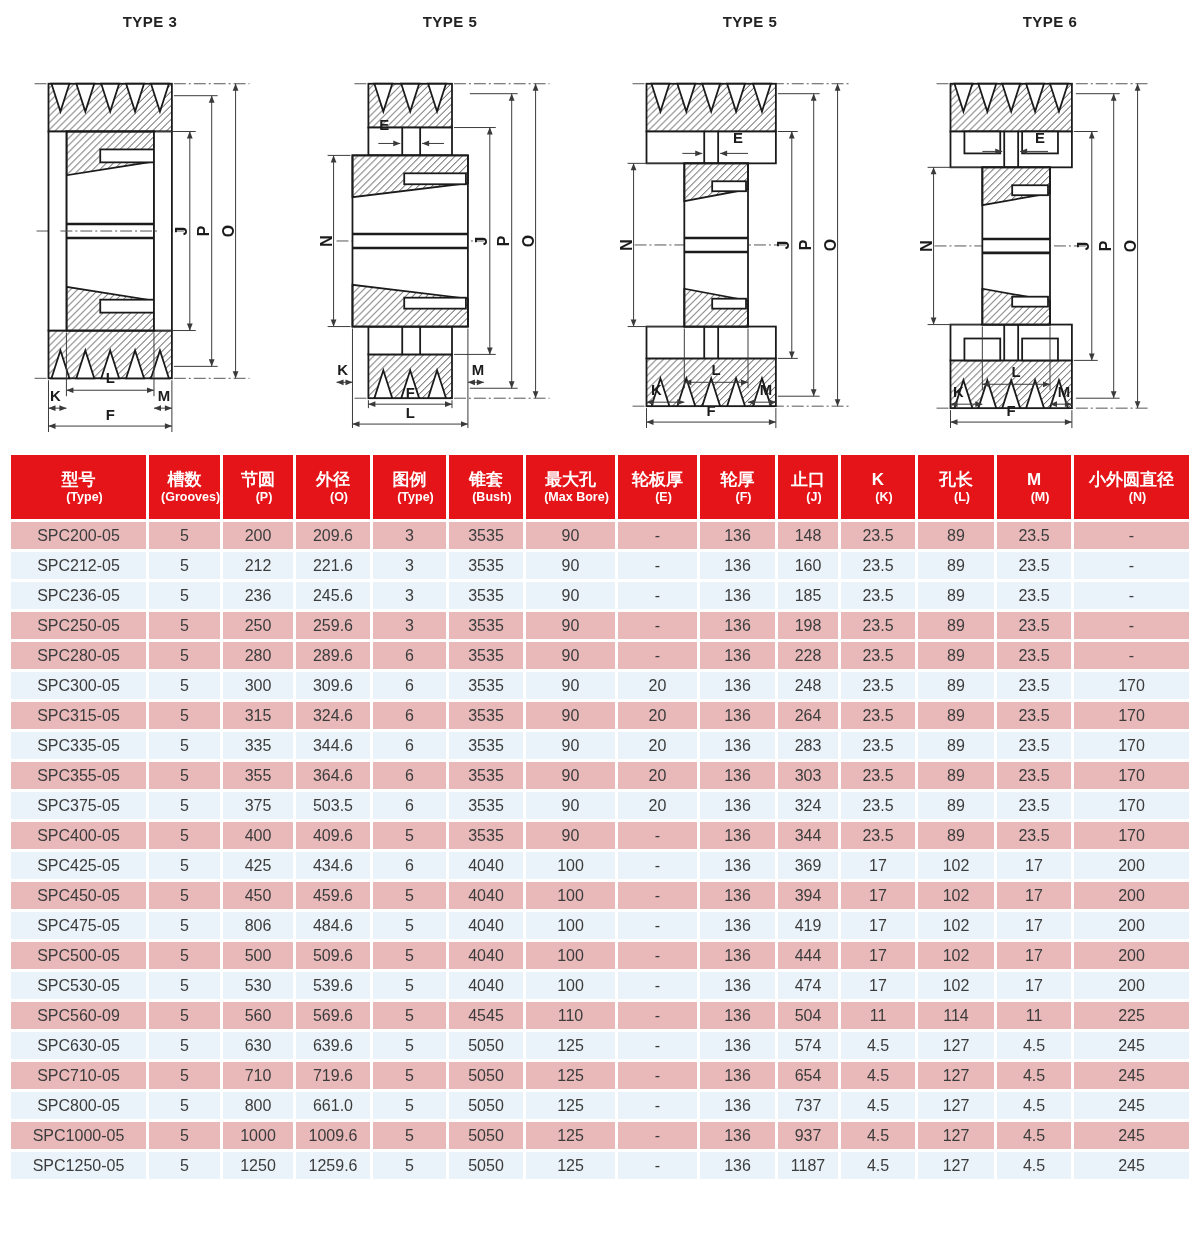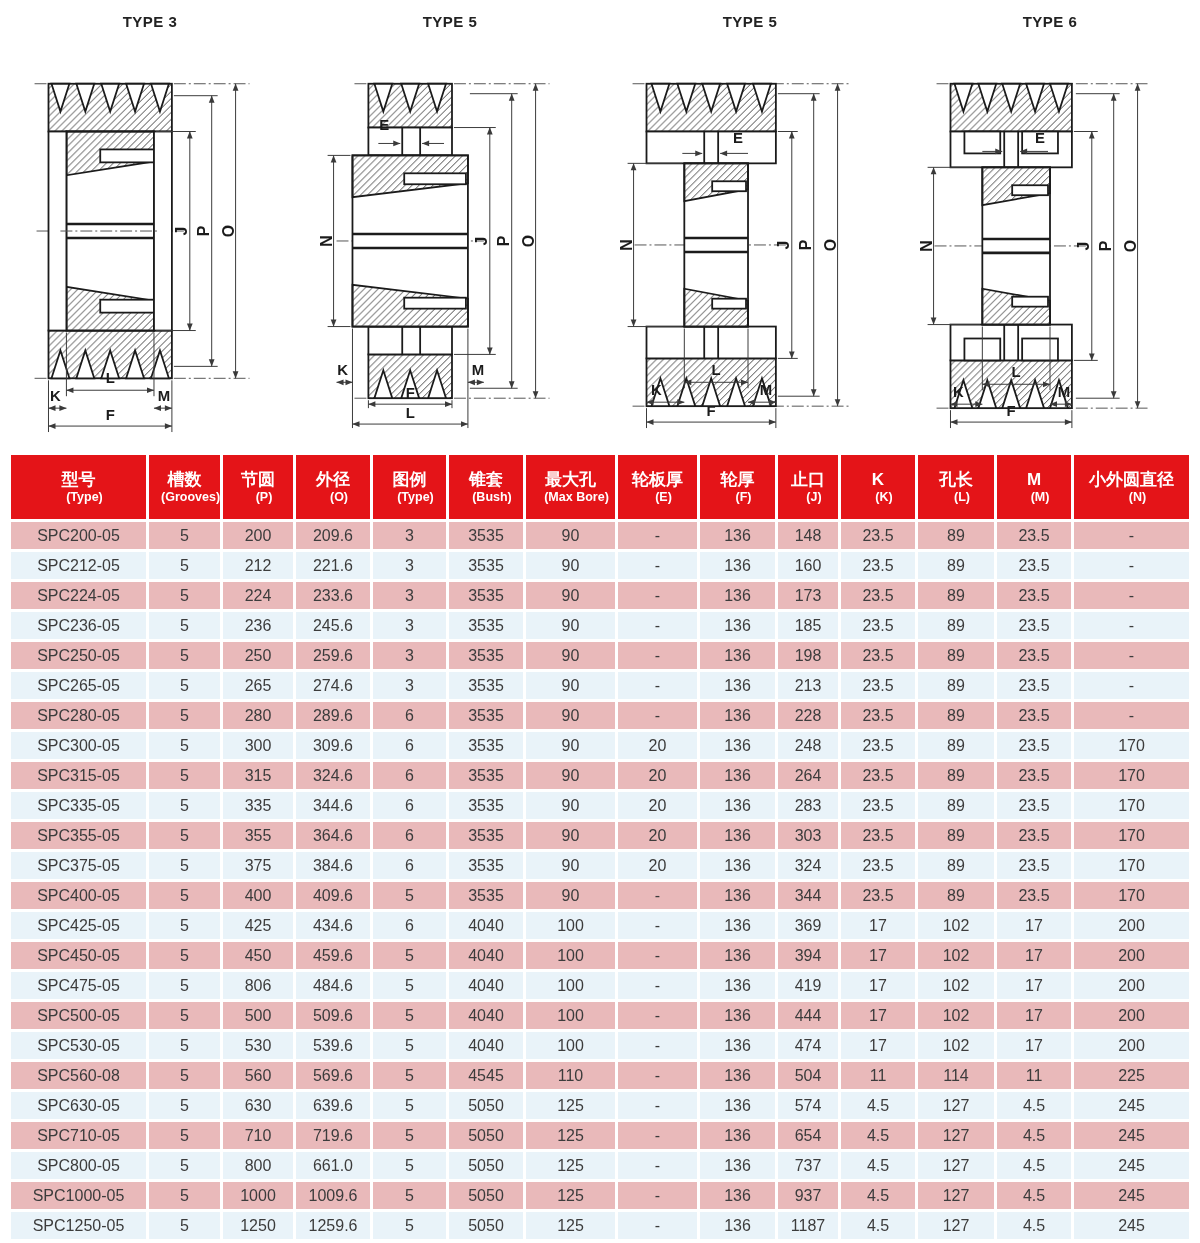--- a/index.html
+++ b/index.html
@@ -405,36 +405,20 @@
             <td>3535</td>
             <td>90</td>
             <td>-</td>
             <td>136</td>
             <td>160</td>
             <td>23.5</td>
             <td>89</td>
             <td>23.5</td>
             <td>-</td>
           </tr>
-          <tr class="odd">
-            <td>SPC224-05</td>
-            <td>5</td>
-            <td>224</td>
-            <td>233.6</td>
-            <td>3</td>
-            <td>3535</td>
-            <td>90</td>
-            <td>-</td>
-            <td>136</td>
-            <td>173</td>
-            <td>23.5</td>
-            <td>89</td>
-            <td>23.5</td>
-            <td>-</td>
-          </tr>
           <tr class="even">
             <td>SPC236-05</td>
             <td>5</td>
             <td>236</td>
             <td>245.6</td>
             <td>3</td>
             <td>3535</td>
             <td>90</td>
             <td>-</td>
             <td>136</td>
@@ -453,36 +437,20 @@
             <td>3535</td>
             <td>90</td>
             <td>-</td>
             <td>136</td>
             <td>198</td>
             <td>23.5</td>
             <td>89</td>
             <td>23.5</td>
             <td>-</td>
           </tr>
-          <tr class="even">
-            <td>SPC265-05</td>
-            <td>5</td>
-            <td>265</td>
-            <td>274.6</td>
-            <td>3</td>
-            <td>3535</td>
-            <td>90</td>
-            <td>-</td>
-            <td>136</td>
-            <td>213</td>
-            <td>23.5</td>
-            <td>89</td>
-            <td>23.5</td>
-            <td>-</td>
-          </tr>
           <tr class="odd">
             <td>SPC280-05</td>
             <td>5</td>
             <td>280</td>
             <td>289.6</td>
             <td>6</td>
             <td>3535</td>
             <td>90</td>
             <td>-</td>
             <td>136</td>
@@ -553,21 +521,21 @@
             <td>303</td>
             <td>23.5</td>
             <td>89</td>
             <td>23.5</td>
             <td>170</td>
           </tr>
           <tr class="even">
             <td>SPC375-05</td>
             <td>5</td>
             <td>375</td>
-            <td>384.6</td>
+            <td>503.5</td>
             <td>6</td>
             <td>3535</td>
             <td>90</td>
             <td>20</td>
             <td>136</td>
             <td>324</td>
             <td>23.5</td>
             <td>89</td>
             <td>23.5</td>
             <td>170</td>
@@ -662,21 +630,21 @@
             <td>100</td>
             <td>-</td>
             <td>136</td>
             <td>474</td>
             <td>17</td>
             <td>102</td>
             <td>17</td>
             <td>200</td>
           </tr>
           <tr class="odd">
-            <td>SPC560-08</td>
+            <td>SPC560-09</td>
             <td>5</td>
             <td>560</td>
             <td>569.6</td>
             <td>5</td>
             <td>4545</td>
             <td>110</td>
             <td>-</td>
             <td>136</td>
             <td>504</td>
             <td>11</td>

